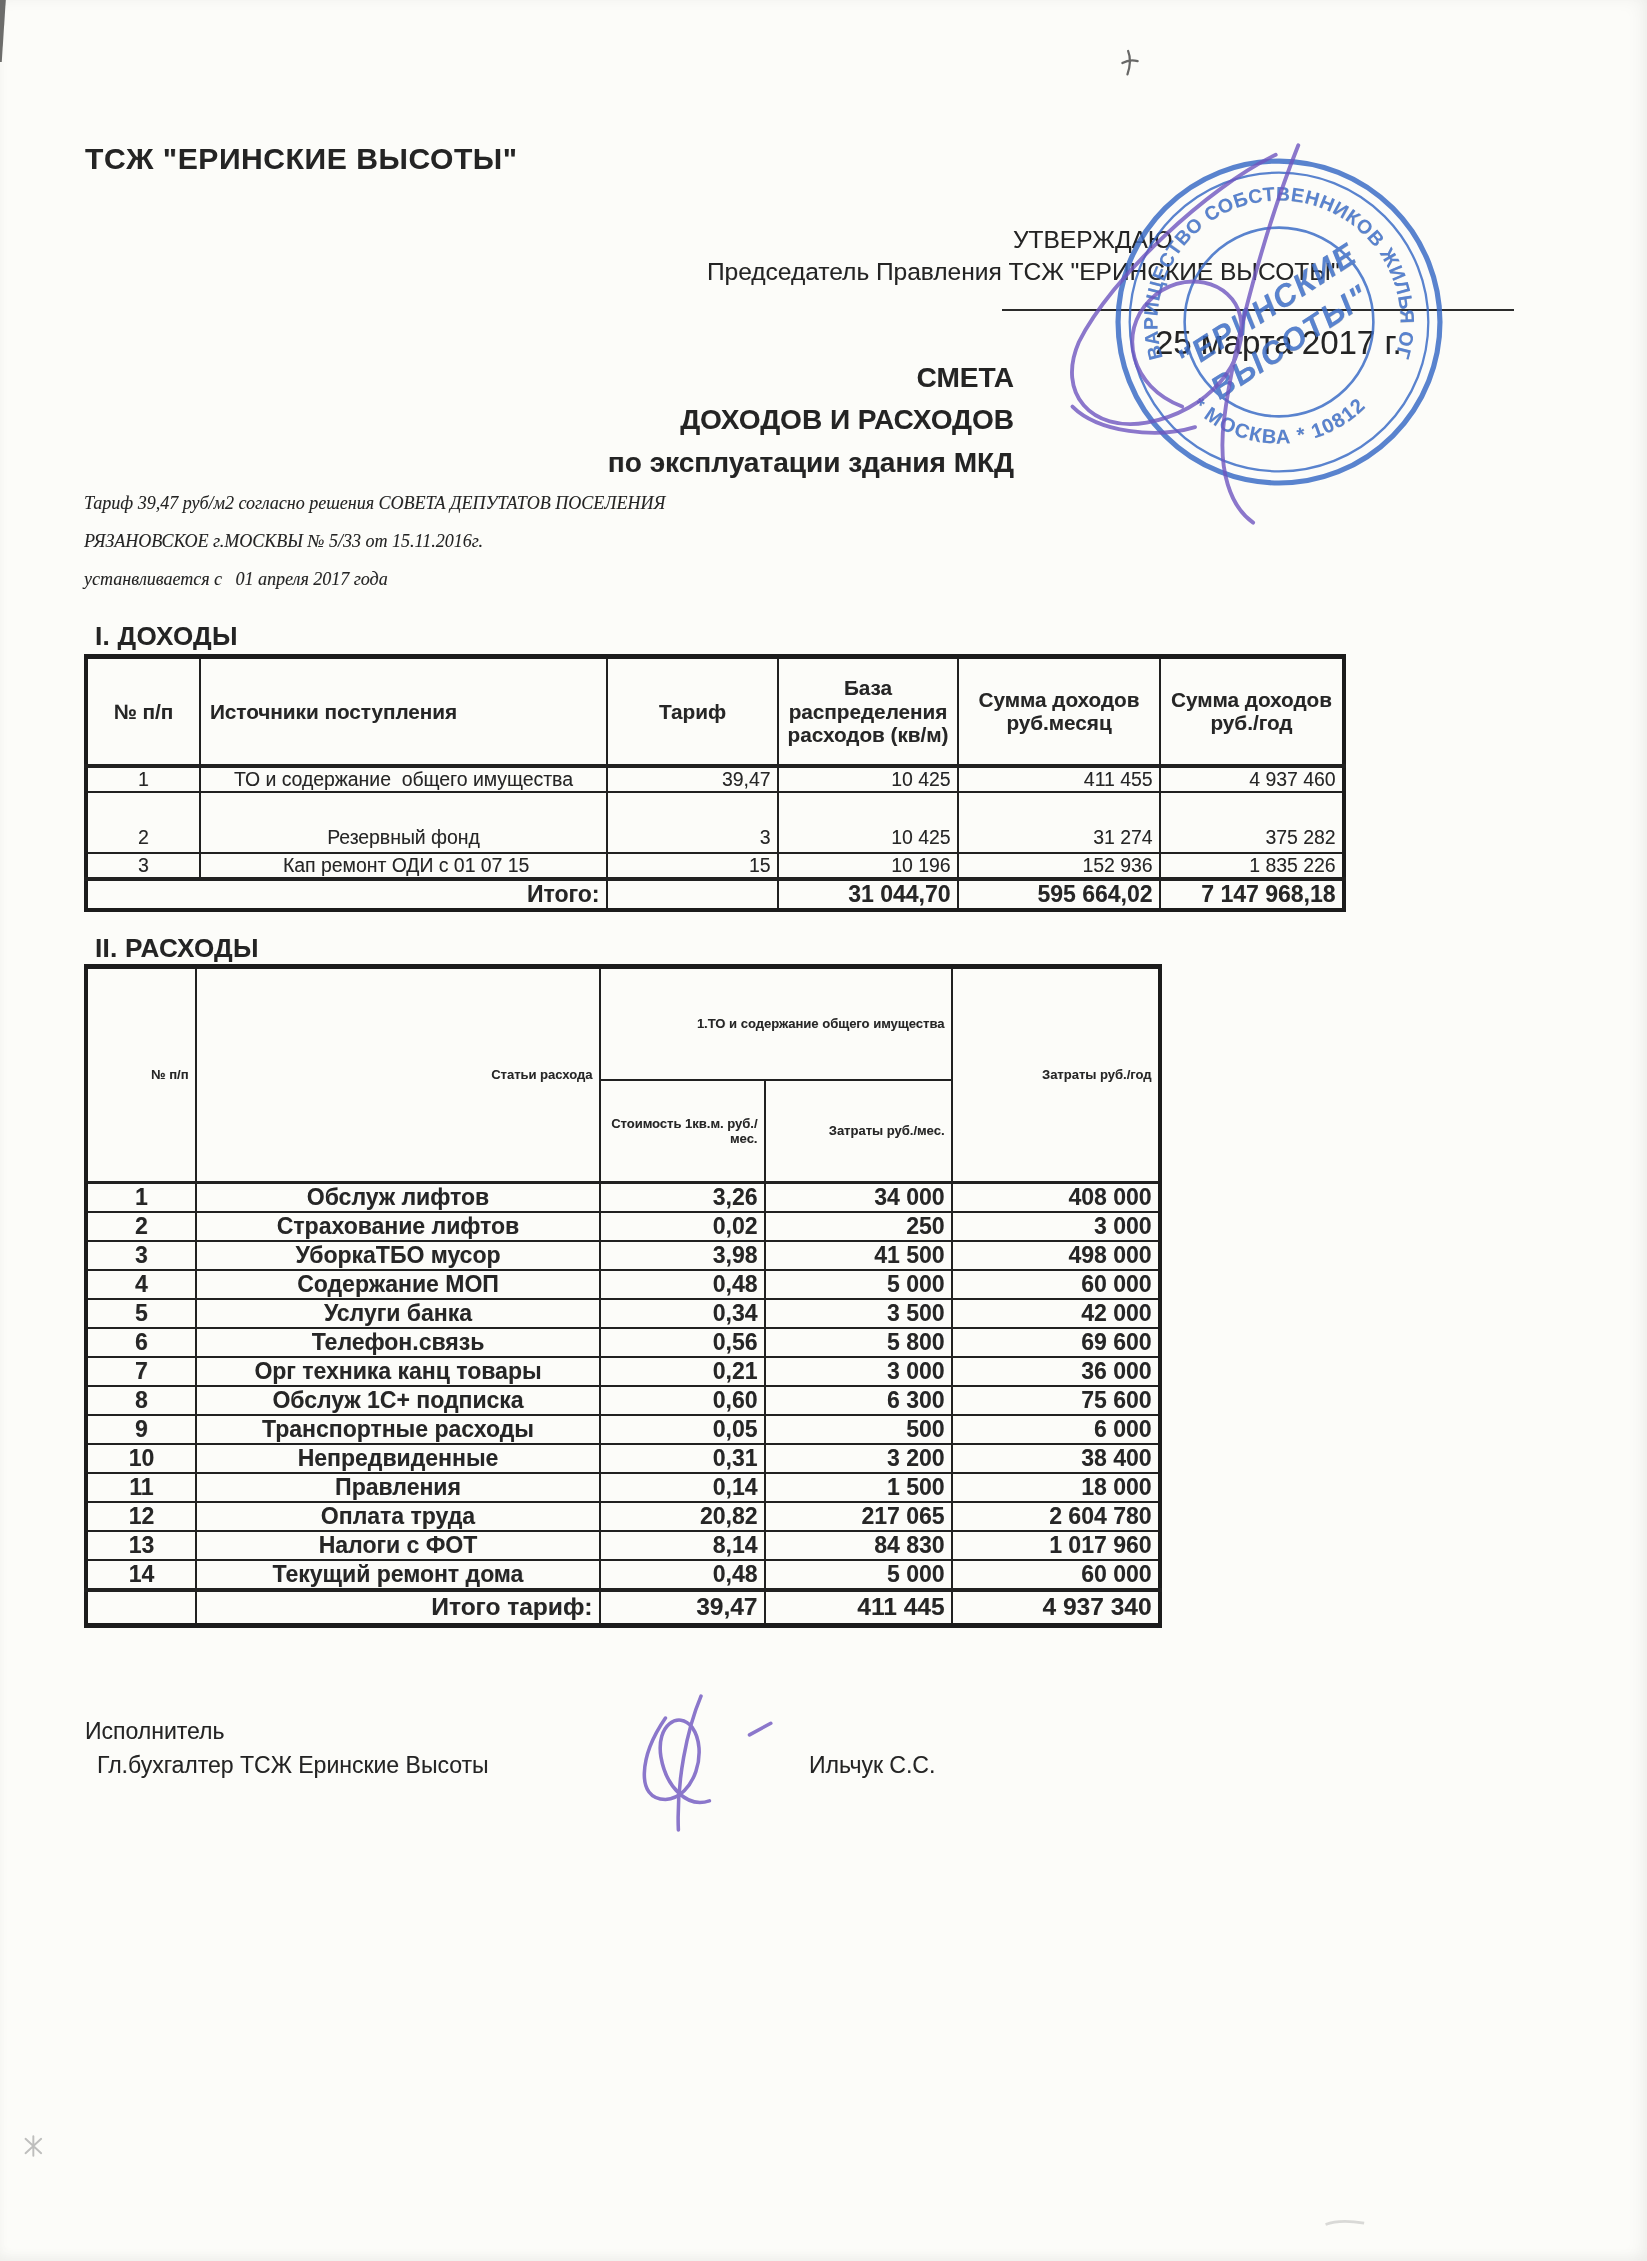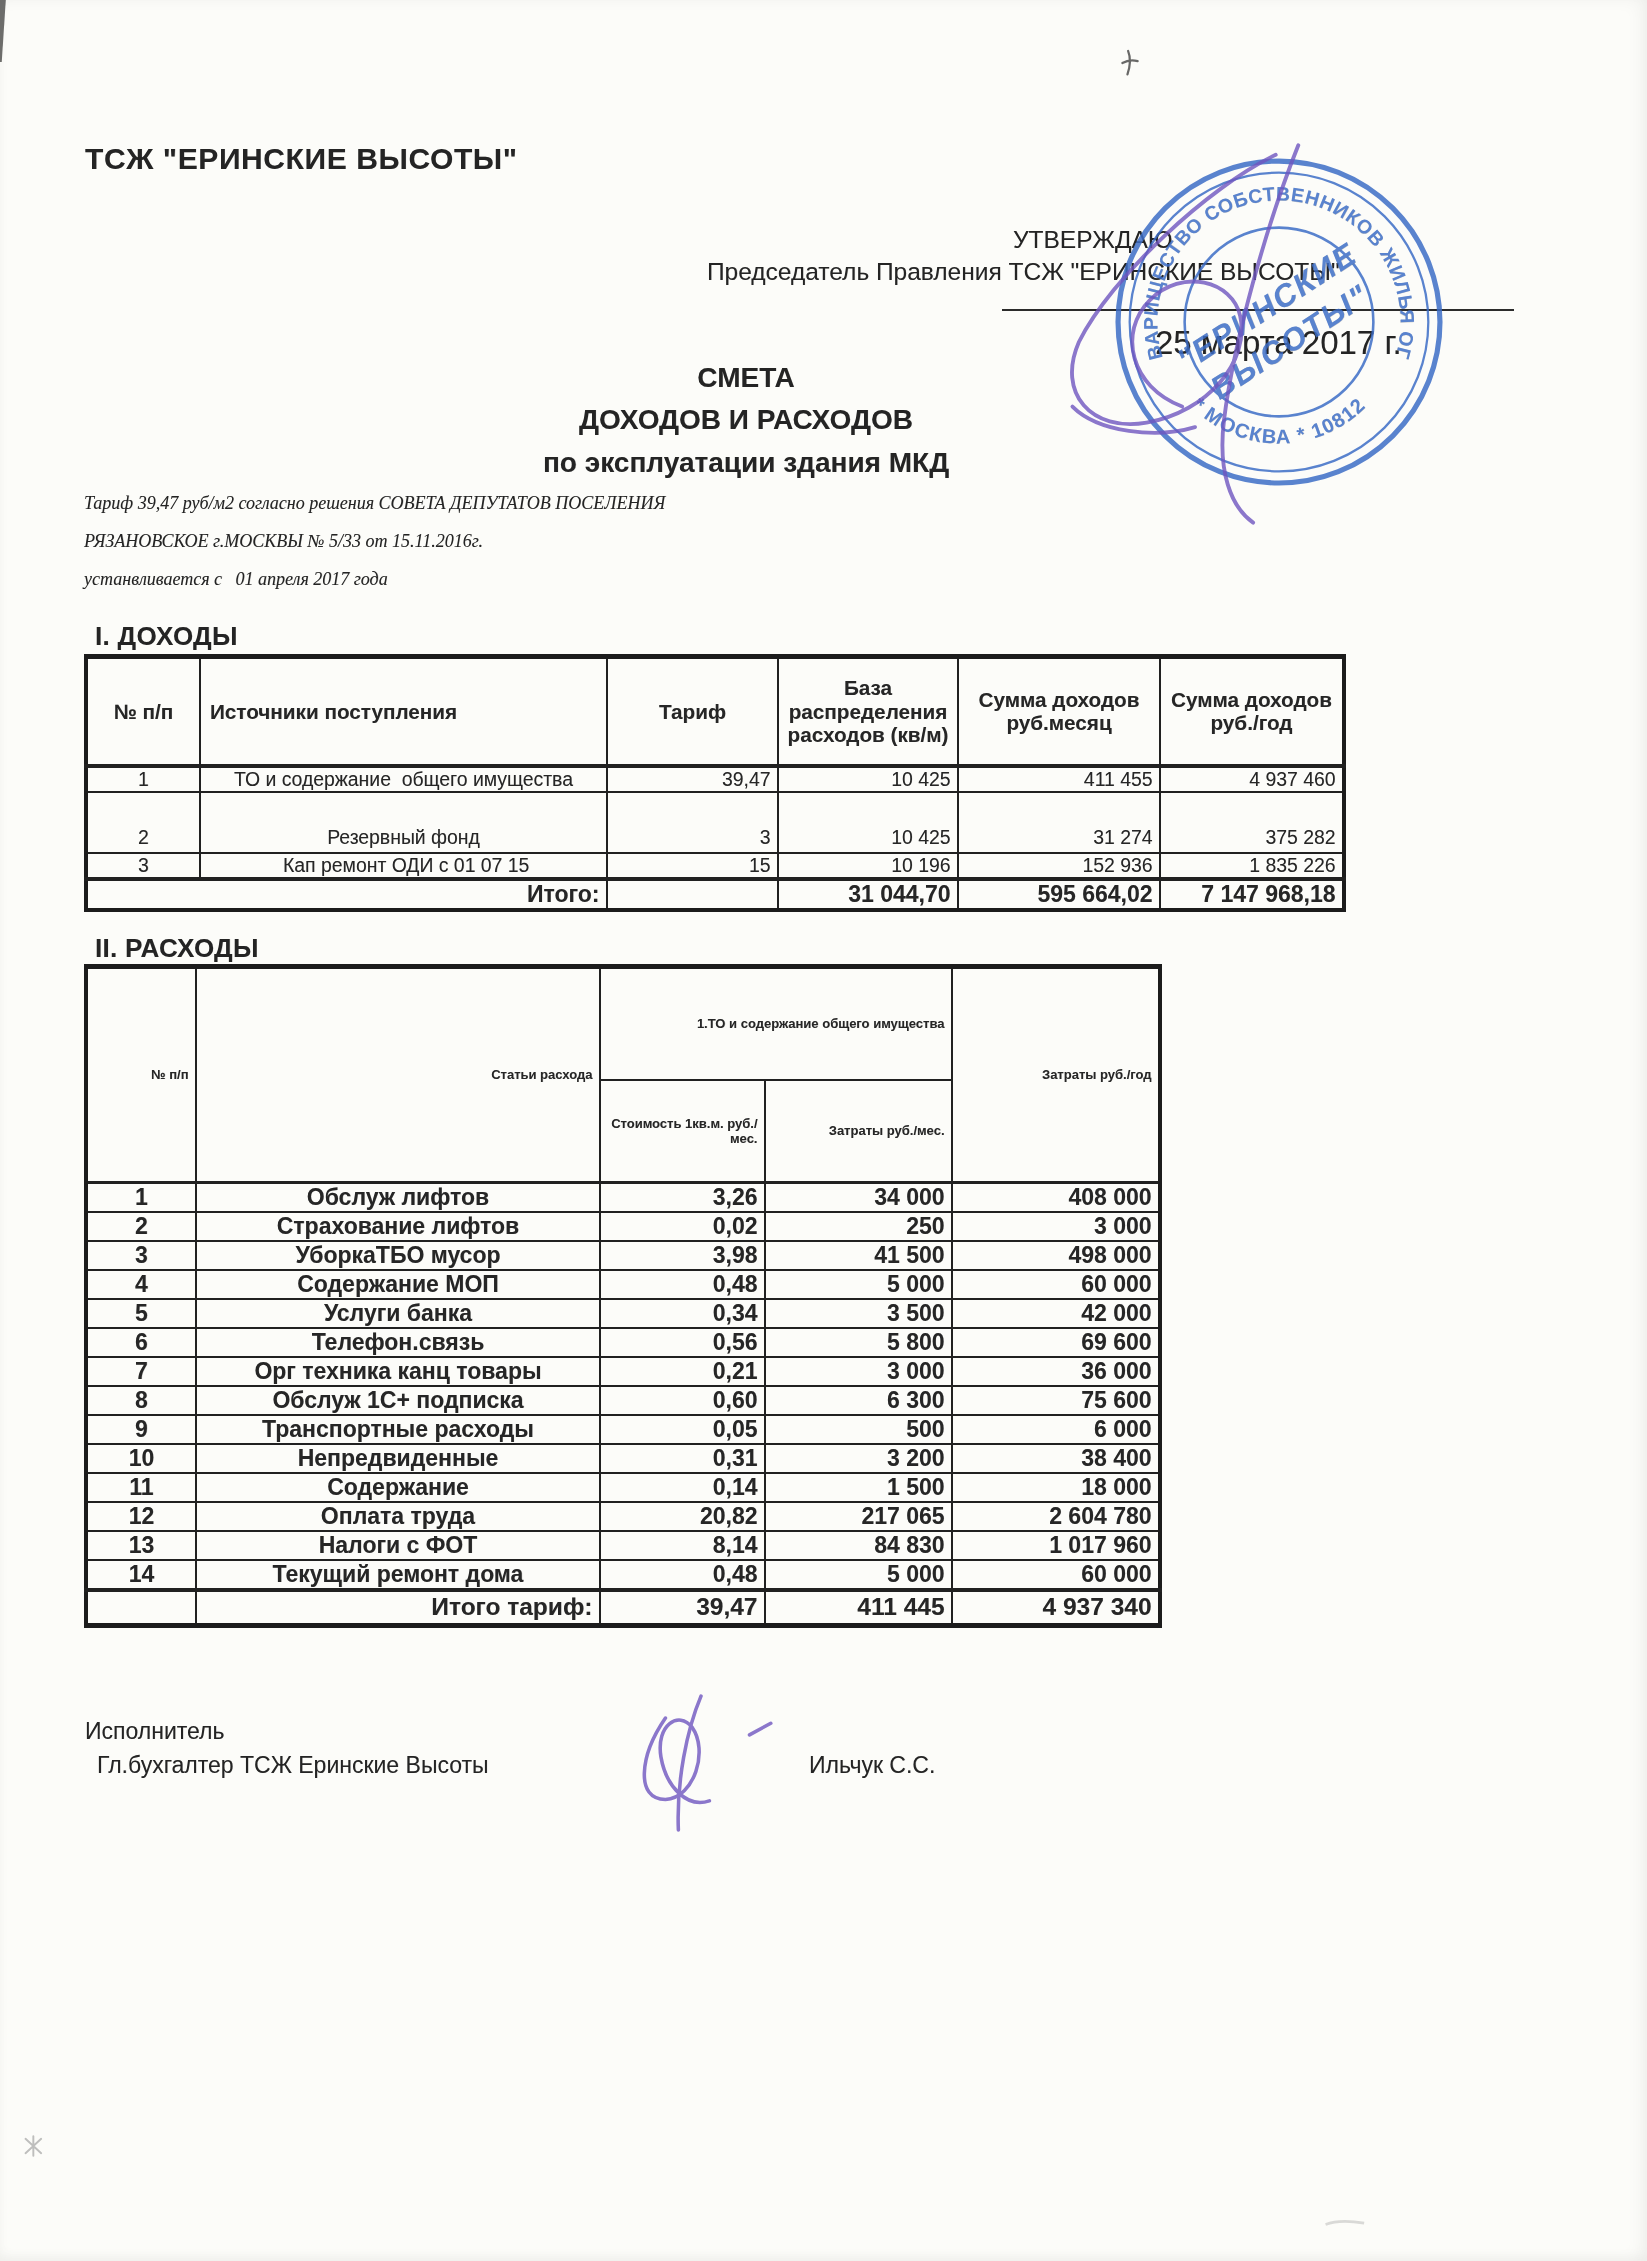--- a/index.html
+++ b/index.html
@@ -8,21 +8,21 @@
     font-family:"Liberation Sans", sans-serif; color:#242424; overflow:hidden;
     box-shadow: inset -6.5px 0 15.5px rgba(0,0,0,0.045), inset 0 -5.2px 11.6px rgba(0,0,0,0.03);
     text-shadow: 0.3px 0.3px 0.5px rgba(50,50,50,0.28);
   }
   .abs{position:absolute;}
   .org-title{left:85px; top:142px; font-size:30px; font-weight:bold; letter-spacing:0.6px;}
   .approve-label{left:1013px; top:226px; font-size:24.5px;}
   .chairman-line{left:707px; top:258px; font-size:24.5px;}
   .sig-line{left:1002px; top:309px; width:512px; border-top:2.6px solid #2b2b2b; height:0;}
   .approve-date{left:1155px; top:324px; font-size:33px;}
-  .doc-title{left:478px; top:357px; width:536px; text-align:center; font-weight:bold;}
+  .doc-title{left:478px; top:357px; width:536px; text-align:right; font-weight:bold;}
   .doc-title .t1{font-size:28px; line-height:41px;}
   .doc-title .t2{font-size:28px; line-height:43px;}
   .doc-title .t3{font-size:28px; line-height:44px;}
   .note{left:84px; top:484px; font-size:18px; font-style:italic; line-height:38px;font-family:Liberation Serif, serif;}
   .note-line{white-space:pre-wrap;}
   .sec-head{font-size:26px; font-weight:bold; letter-spacing:0.3px;}
   .inc-head{left:95px; top:621px;}
   .exp-head{left:95px; top:933px;}
 
   table.doc{border-collapse:collapse; table-layout:fixed; background:transparent;}
@@ -282,21 +282,21 @@
         </tr>
         <tr>
           <td class="c-num">10</td>
           <td class="c-text">Непредвиденные</td>
           <td class="c-r">0,31</td>
           <td class="c-r">3 200</td>
           <td class="c-r">38 400</td>
         </tr>
         <tr>
           <td class="c-num">11</td>
-          <td class="c-text">Содержание</td>
+          <td class="c-text">Правления</td>
           <td class="c-r">0,14</td>
           <td class="c-r">1 500</td>
           <td class="c-r">18 000</td>
         </tr>
         <tr>
           <td class="c-num">12</td>
           <td class="c-text">Оплата труда</td>
           <td class="c-r">20,82</td>
           <td class="c-r">217 065</td>
           <td class="c-r">2 604 780</td>

